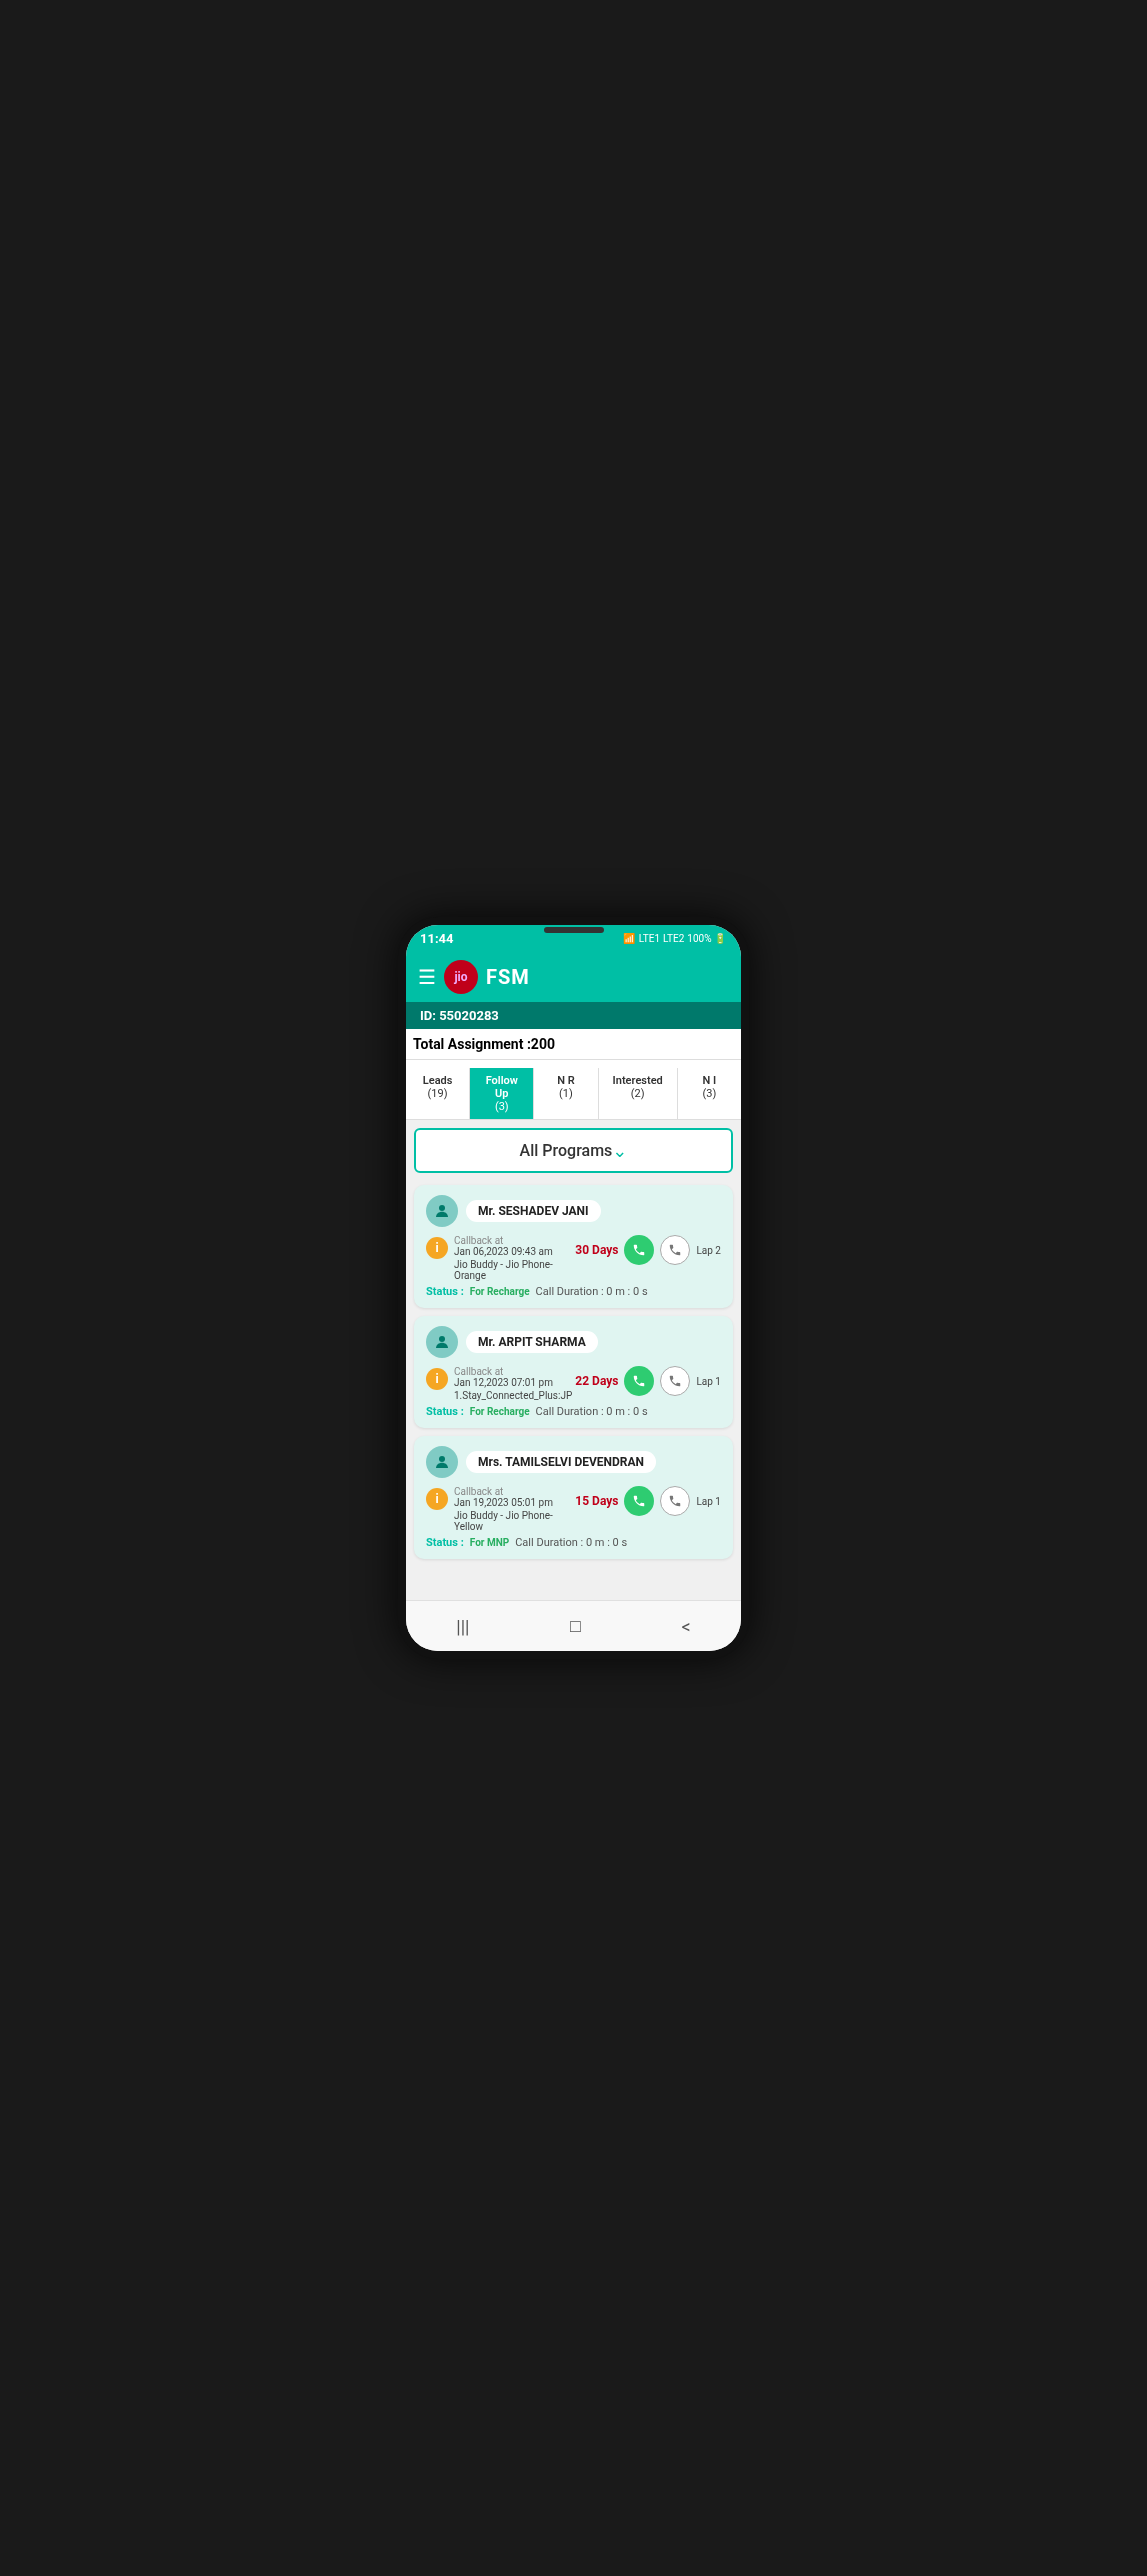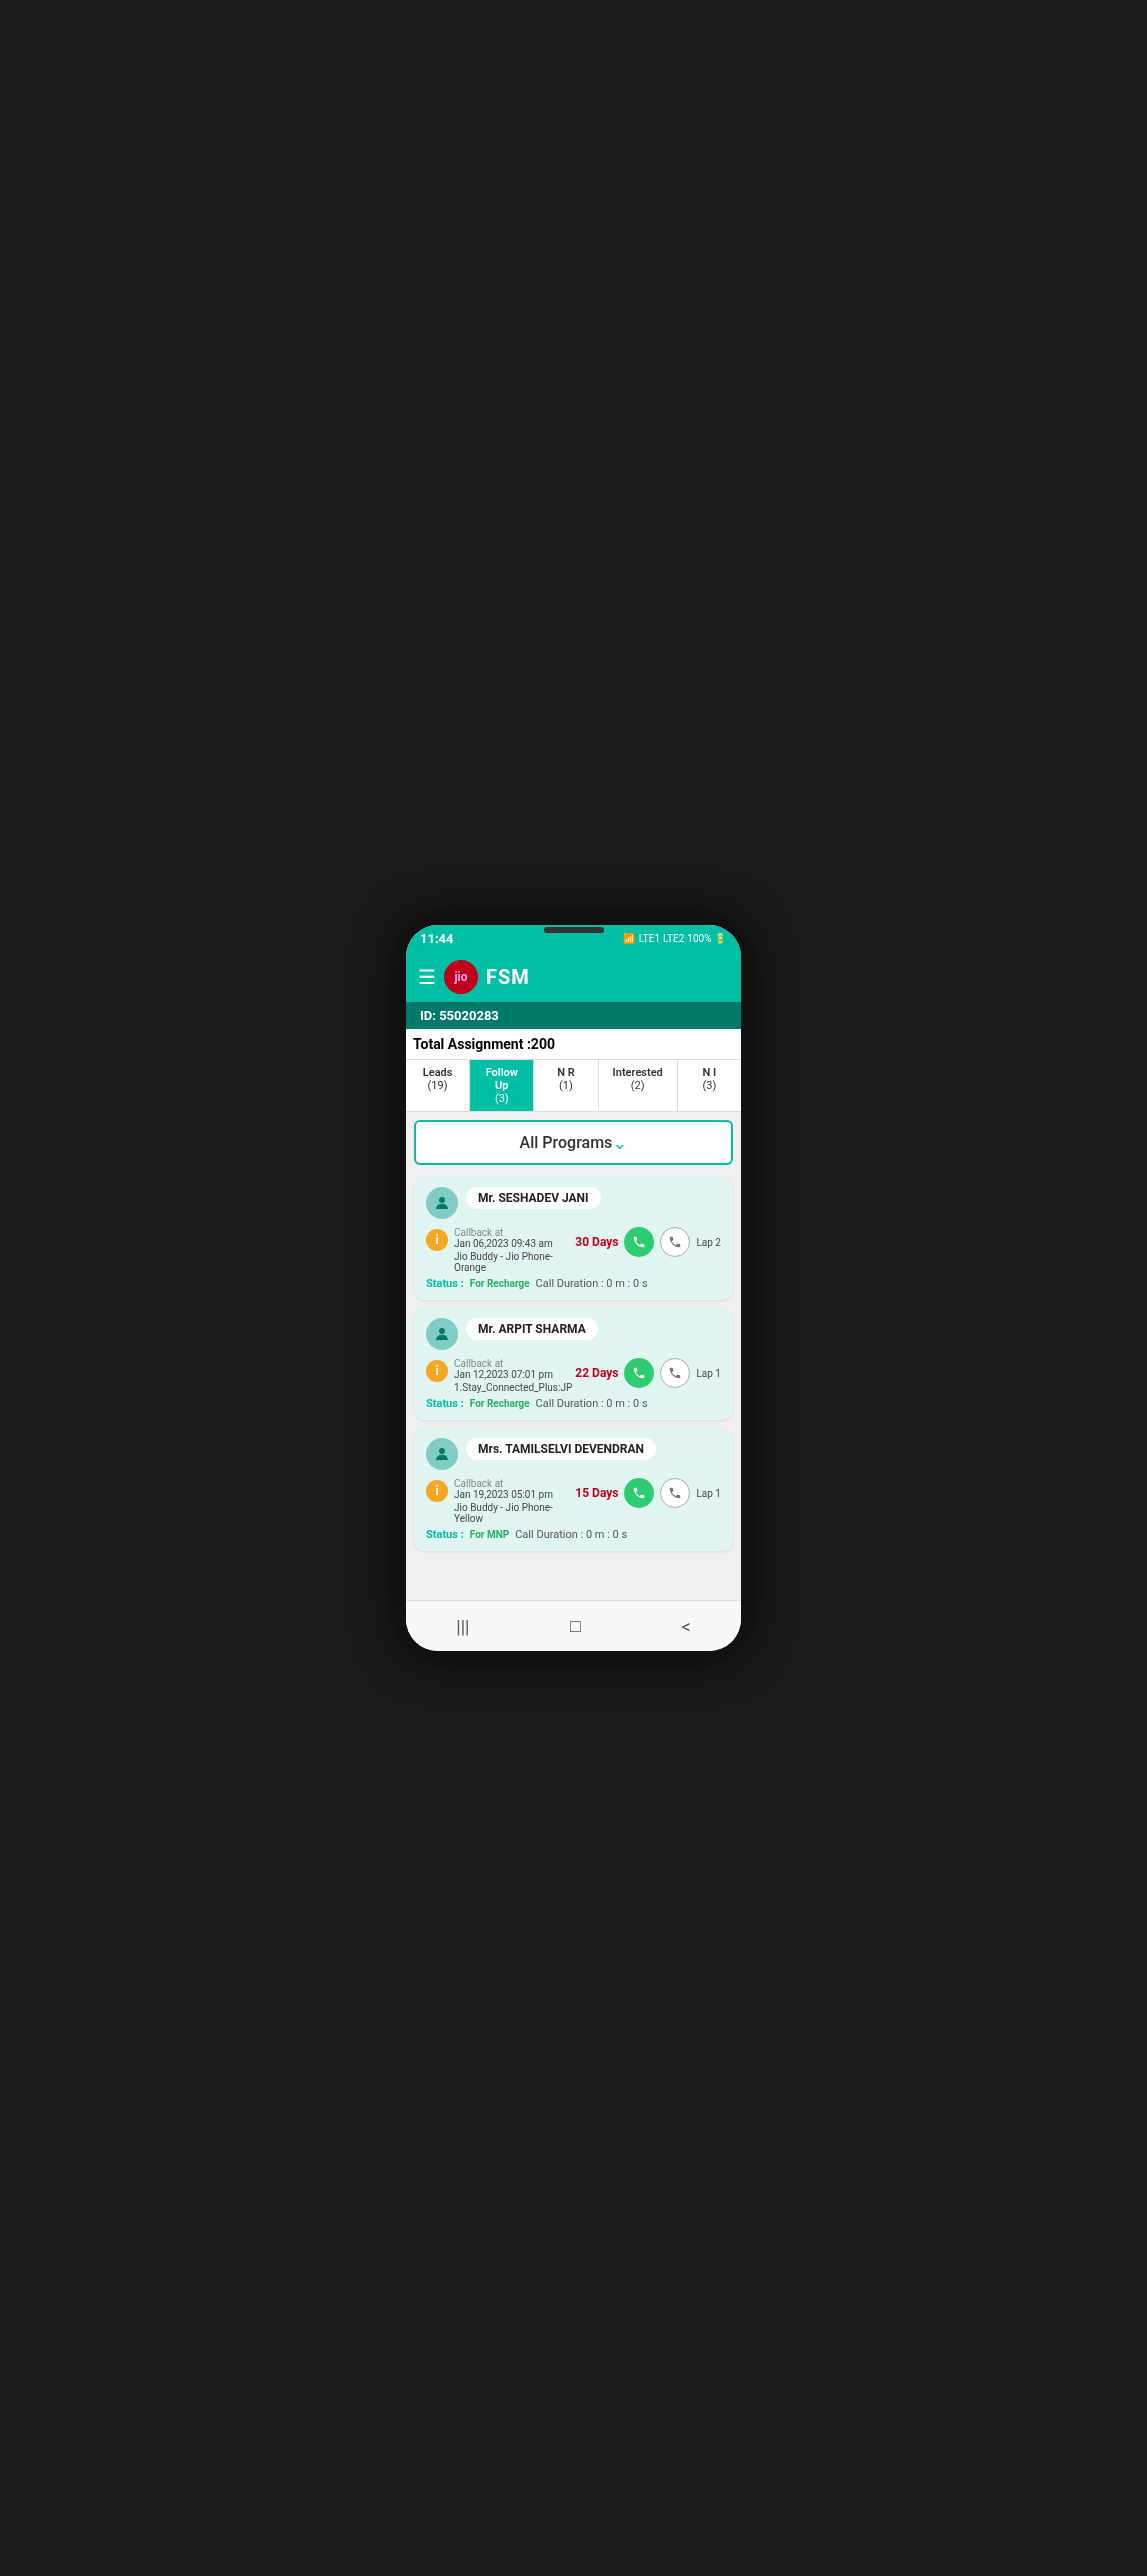--- a/index.html
+++ b/index.html
@@ -113,20 +113,21 @@
       flex-shrink: 0;
     }
     .tab-item {
       flex: 1;
       text-align: center;
       padding: 6px 14px;
       font-size: 11px;
       color: #333;
       border-right: 1px solid #ddd;
       cursor: pointer;
+      margin-top: 8px;
     }
     .tab-item:last-child { border-right: none; }
     .tab-item.active {
       background: #00BFA5;
       color: white;
     }
     .tab-label { font-weight: 600; font-size: 11px; }
     .tab-count { font-size: 11px; }
     
     .programs-dropdown {
@@ -161,21 +162,21 @@
     }
     
     .customer-card {
       background: #E0F5F1;
       border-radius: 10px;
       padding: 10px 12px;
       box-shadow: 0 1px 3px rgba(0,0,0,0.1);
     }
     .card-header {
       display: flex;
-      align-items: flex-start;
+      align-items: center;
       gap: 8px;
       margin-bottom: 8px;
     }
     .person-icon {
       width: 32px;
       height: 32px;
       background: #80CBC4;
       border-radius: 50%;
       display: flex;
       align-items: center;

